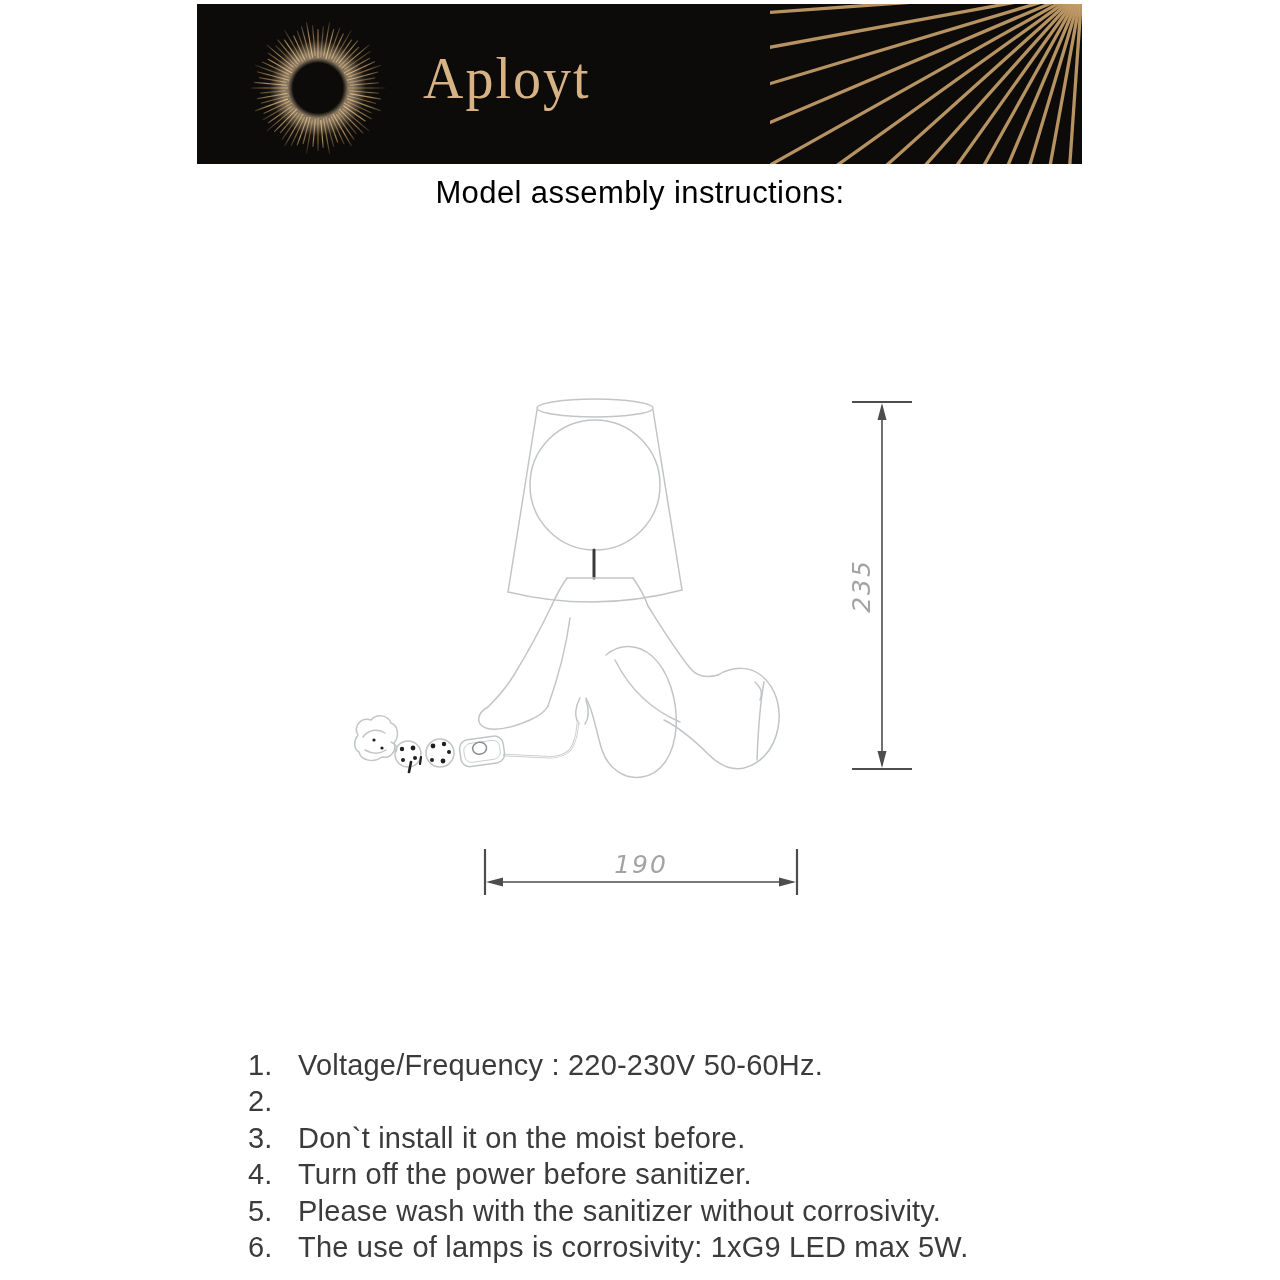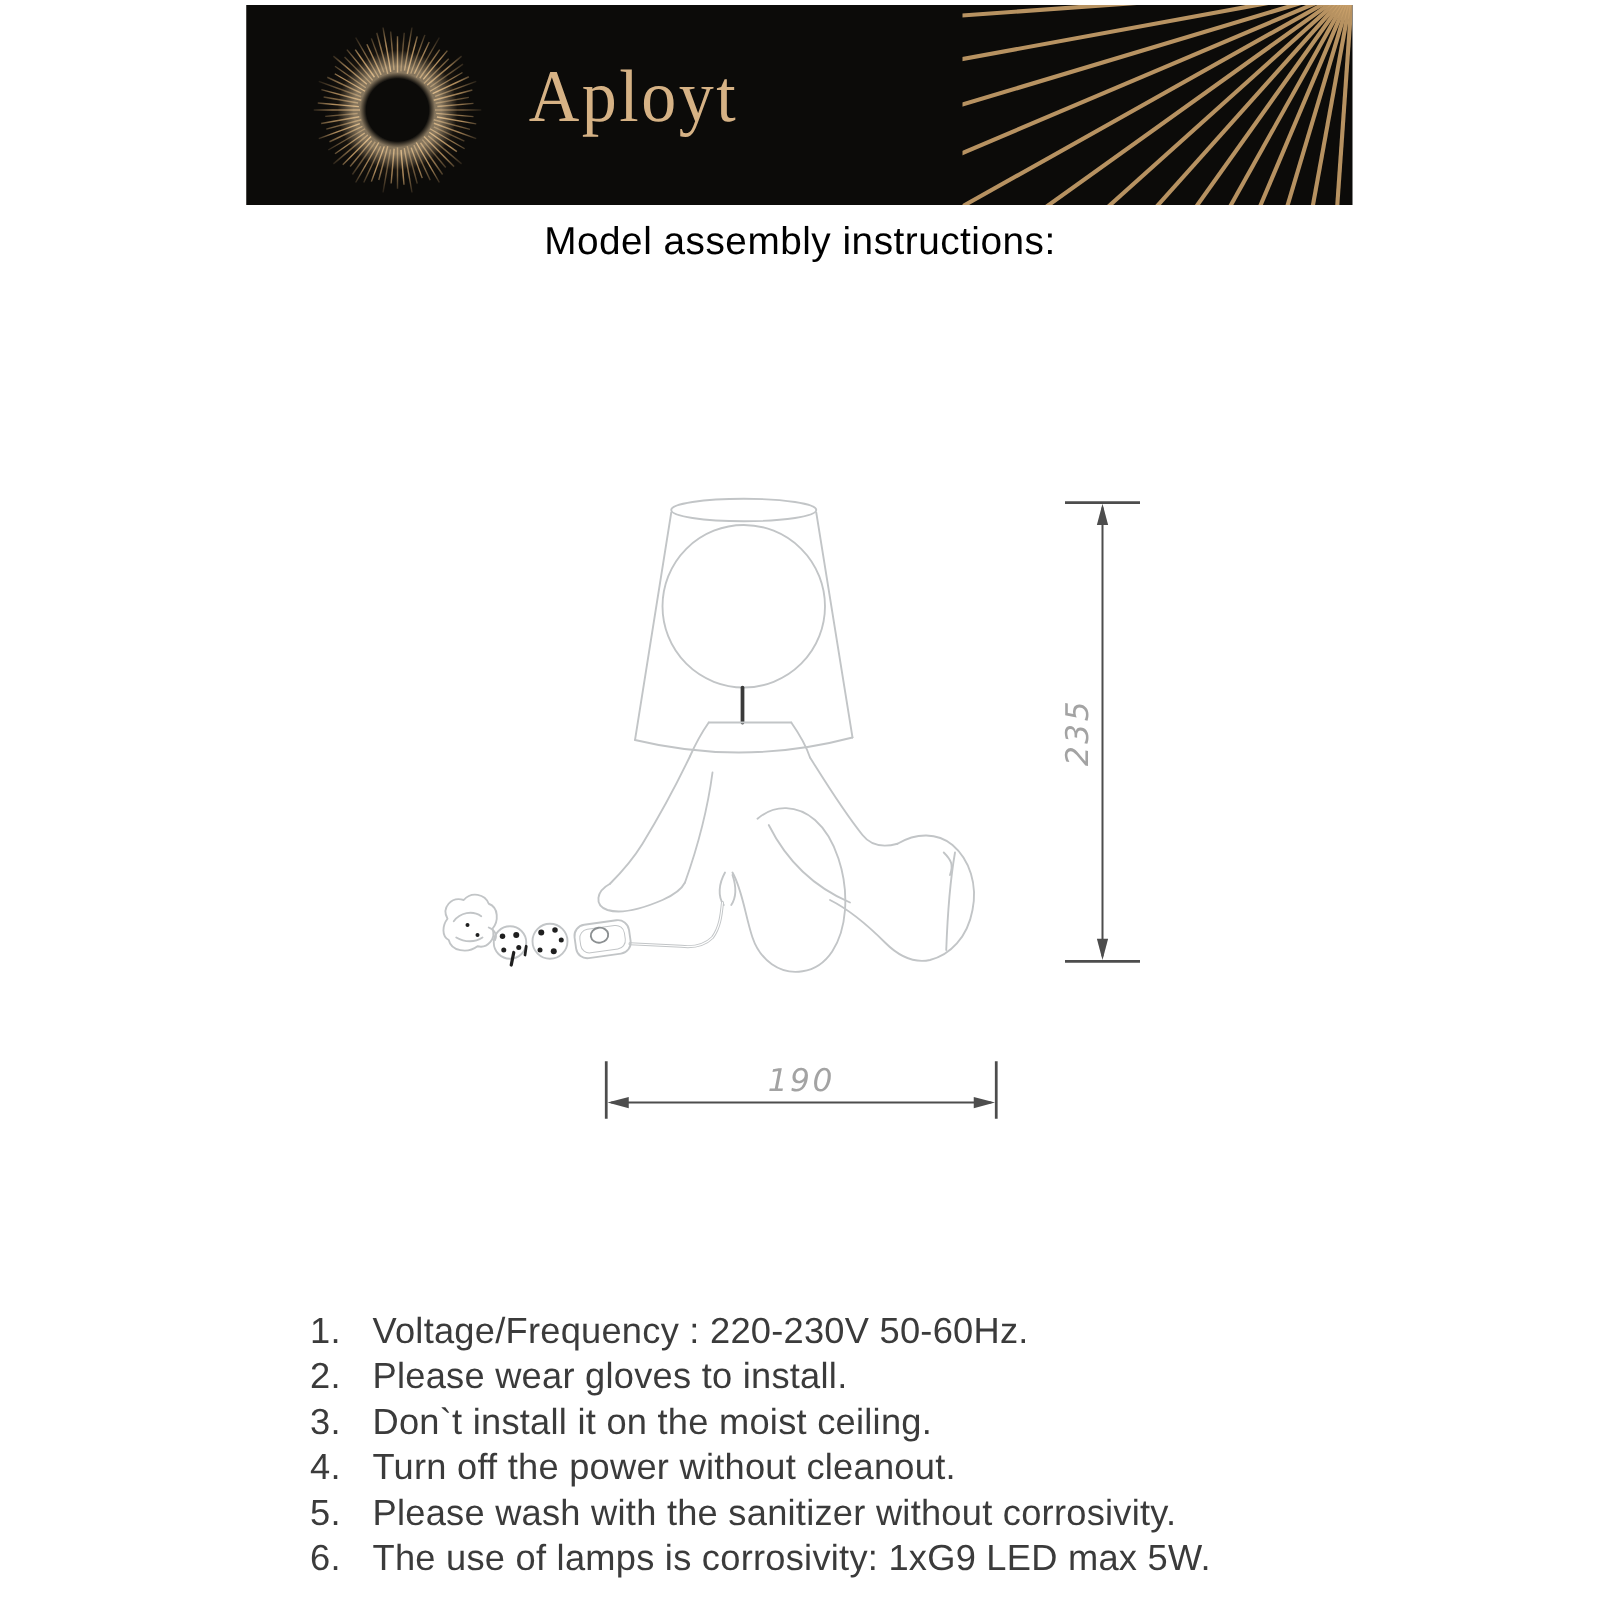--- a/index.html
+++ b/index.html
@@ -245,29 +245,28 @@
   <text class="dim-label" x="311" y="513" text-anchor="middle">190</text>
 </svg>
 
 <ol class="instructions">
   <li>
     <span class="num">1.</span>
     <span class="txt">Voltage/Frequency : 220-230V 50-60Hz.</span>
   </li>
   <li>
     <span class="num">2.</span>
-    <span class="txt">Please wear gloves to install.</span>
   </li>
   <li>
     <span class="num">3.</span>
-    <span class="txt">Don`t install it on the moist ceiling.</span>
+    <span class="txt">Don`t install it on the moist before.</span>
   </li>
   <li>
     <span class="num">4.</span>
-    <span class="txt">Turn off the power without cleanout.</span>
+    <span class="txt">Turn off the power before sanitizer.</span>
   </li>
   <li>
     <span class="num">5.</span>
     <span class="txt">Please wash with the sanitizer without corrosivity.</span>
   </li>
   <li>
     <span class="num">6.</span>
     <span class="txt">The use of lamps is corrosivity: 1xG9 LED max 5W.</span>
   </li>
 </ol>

